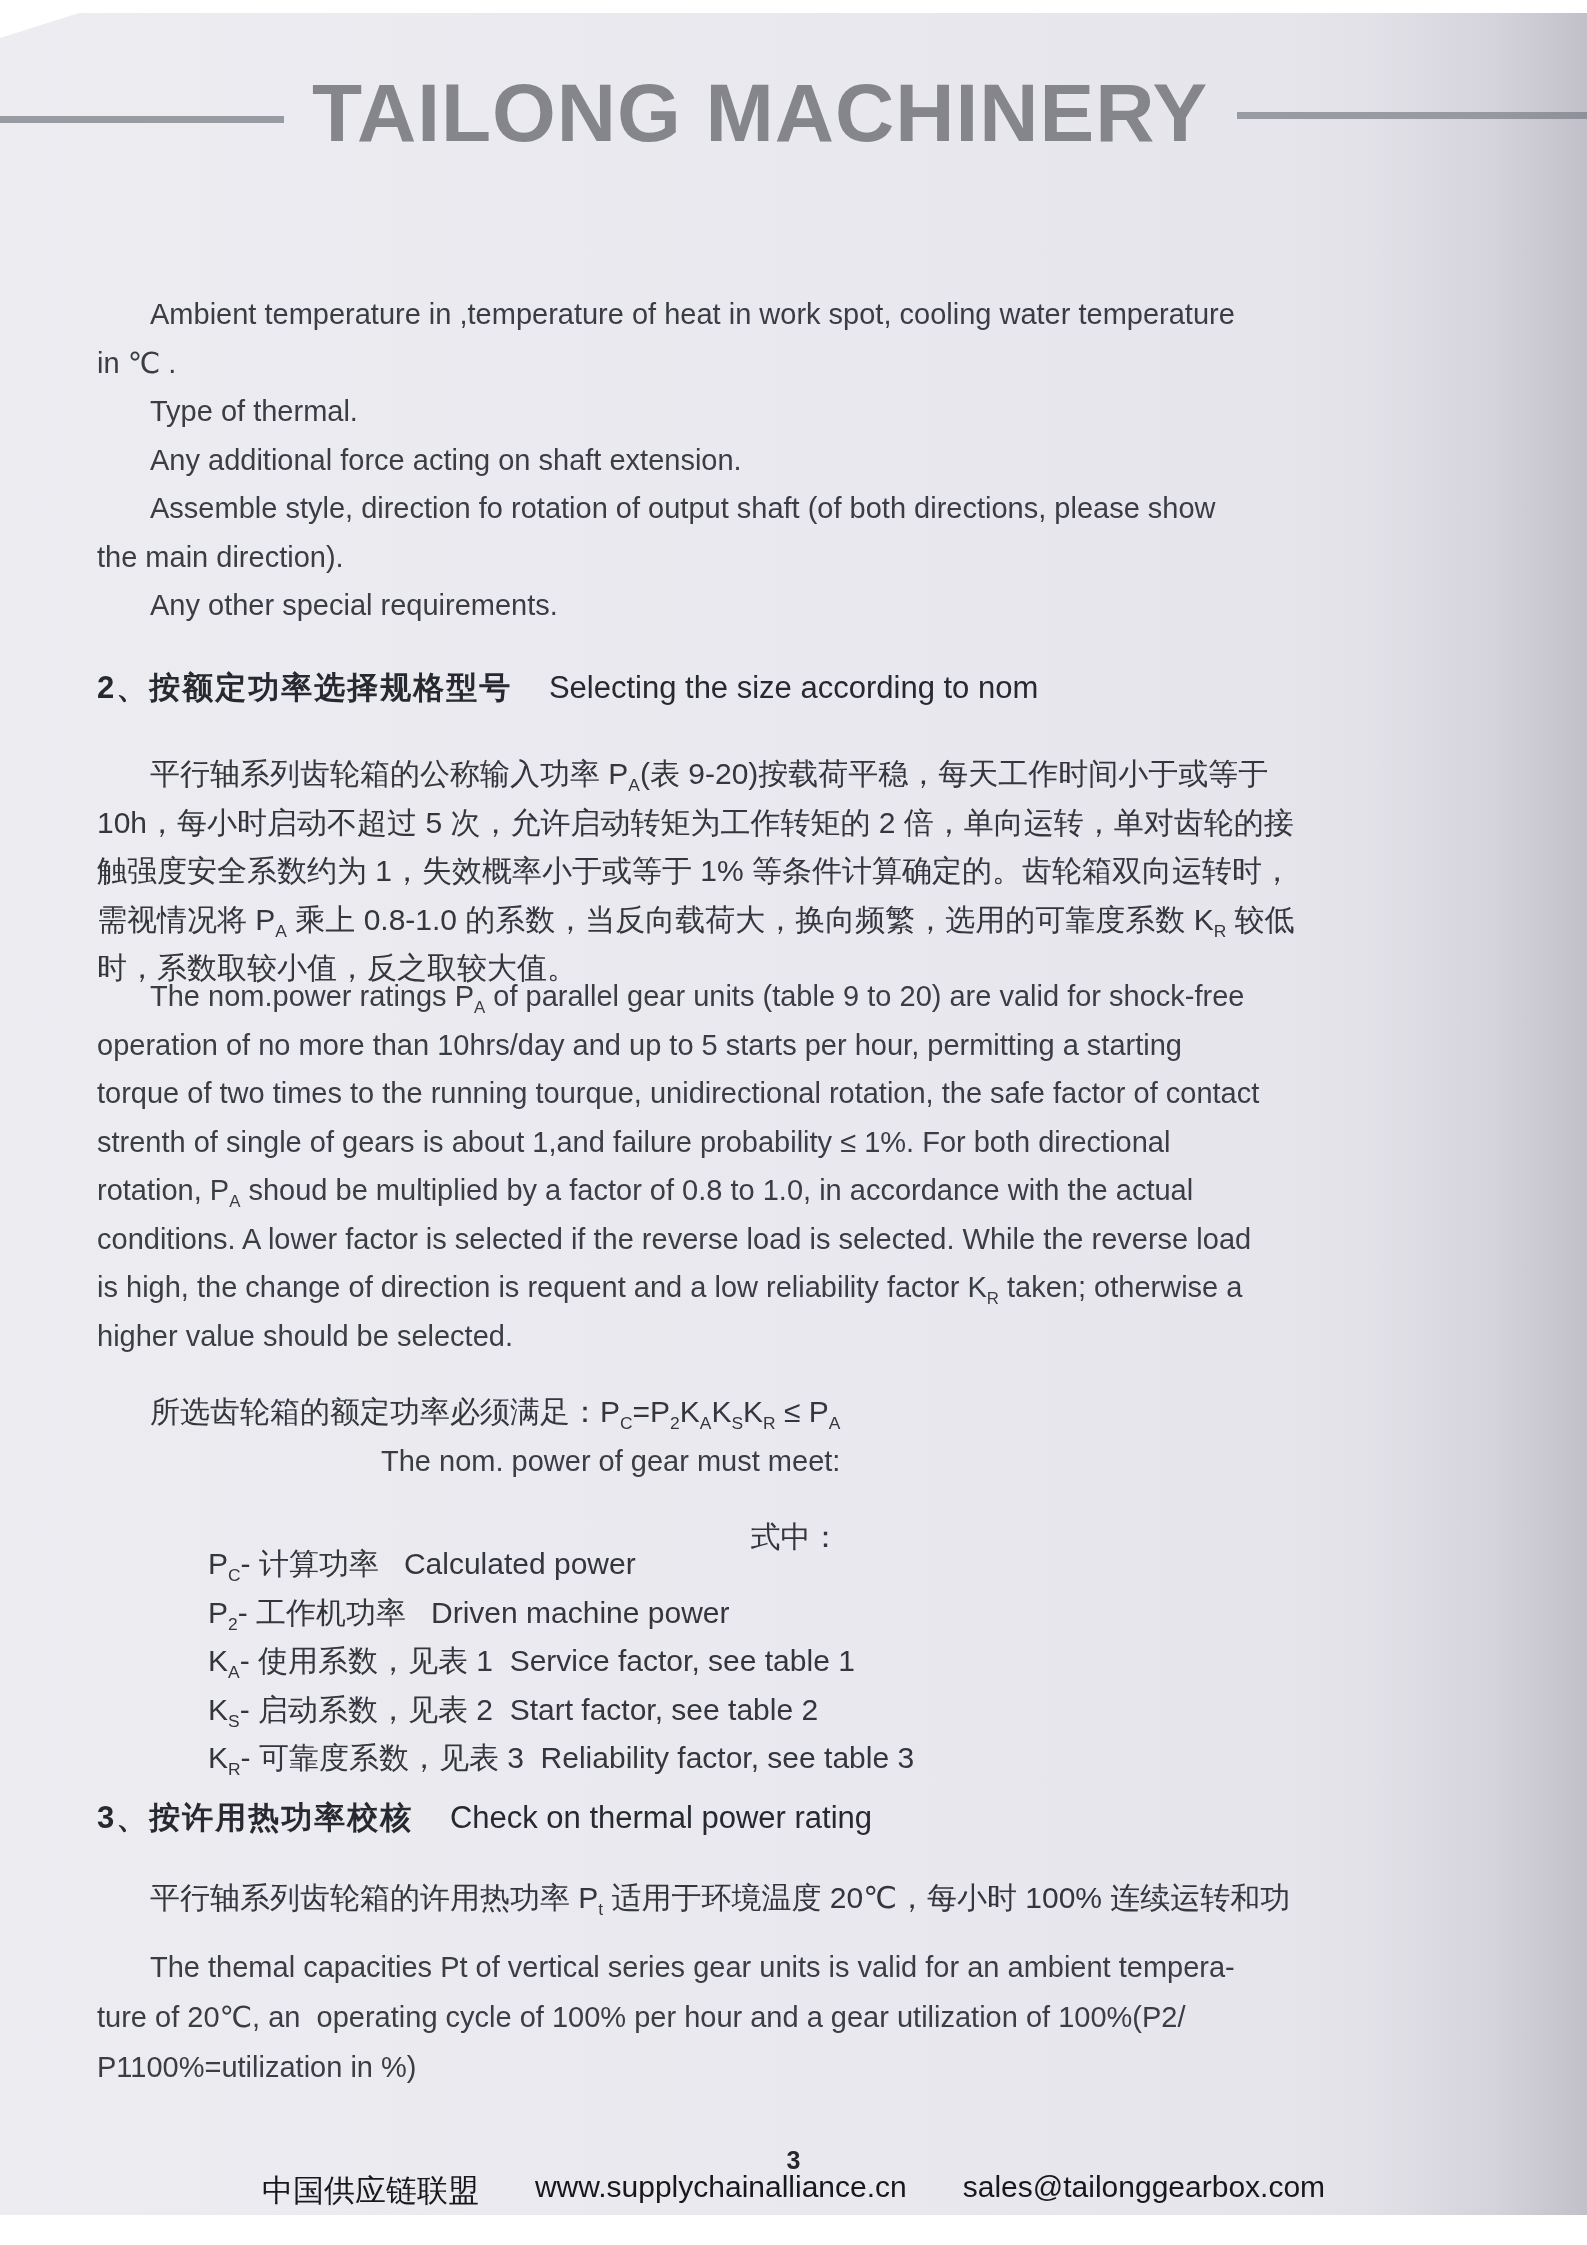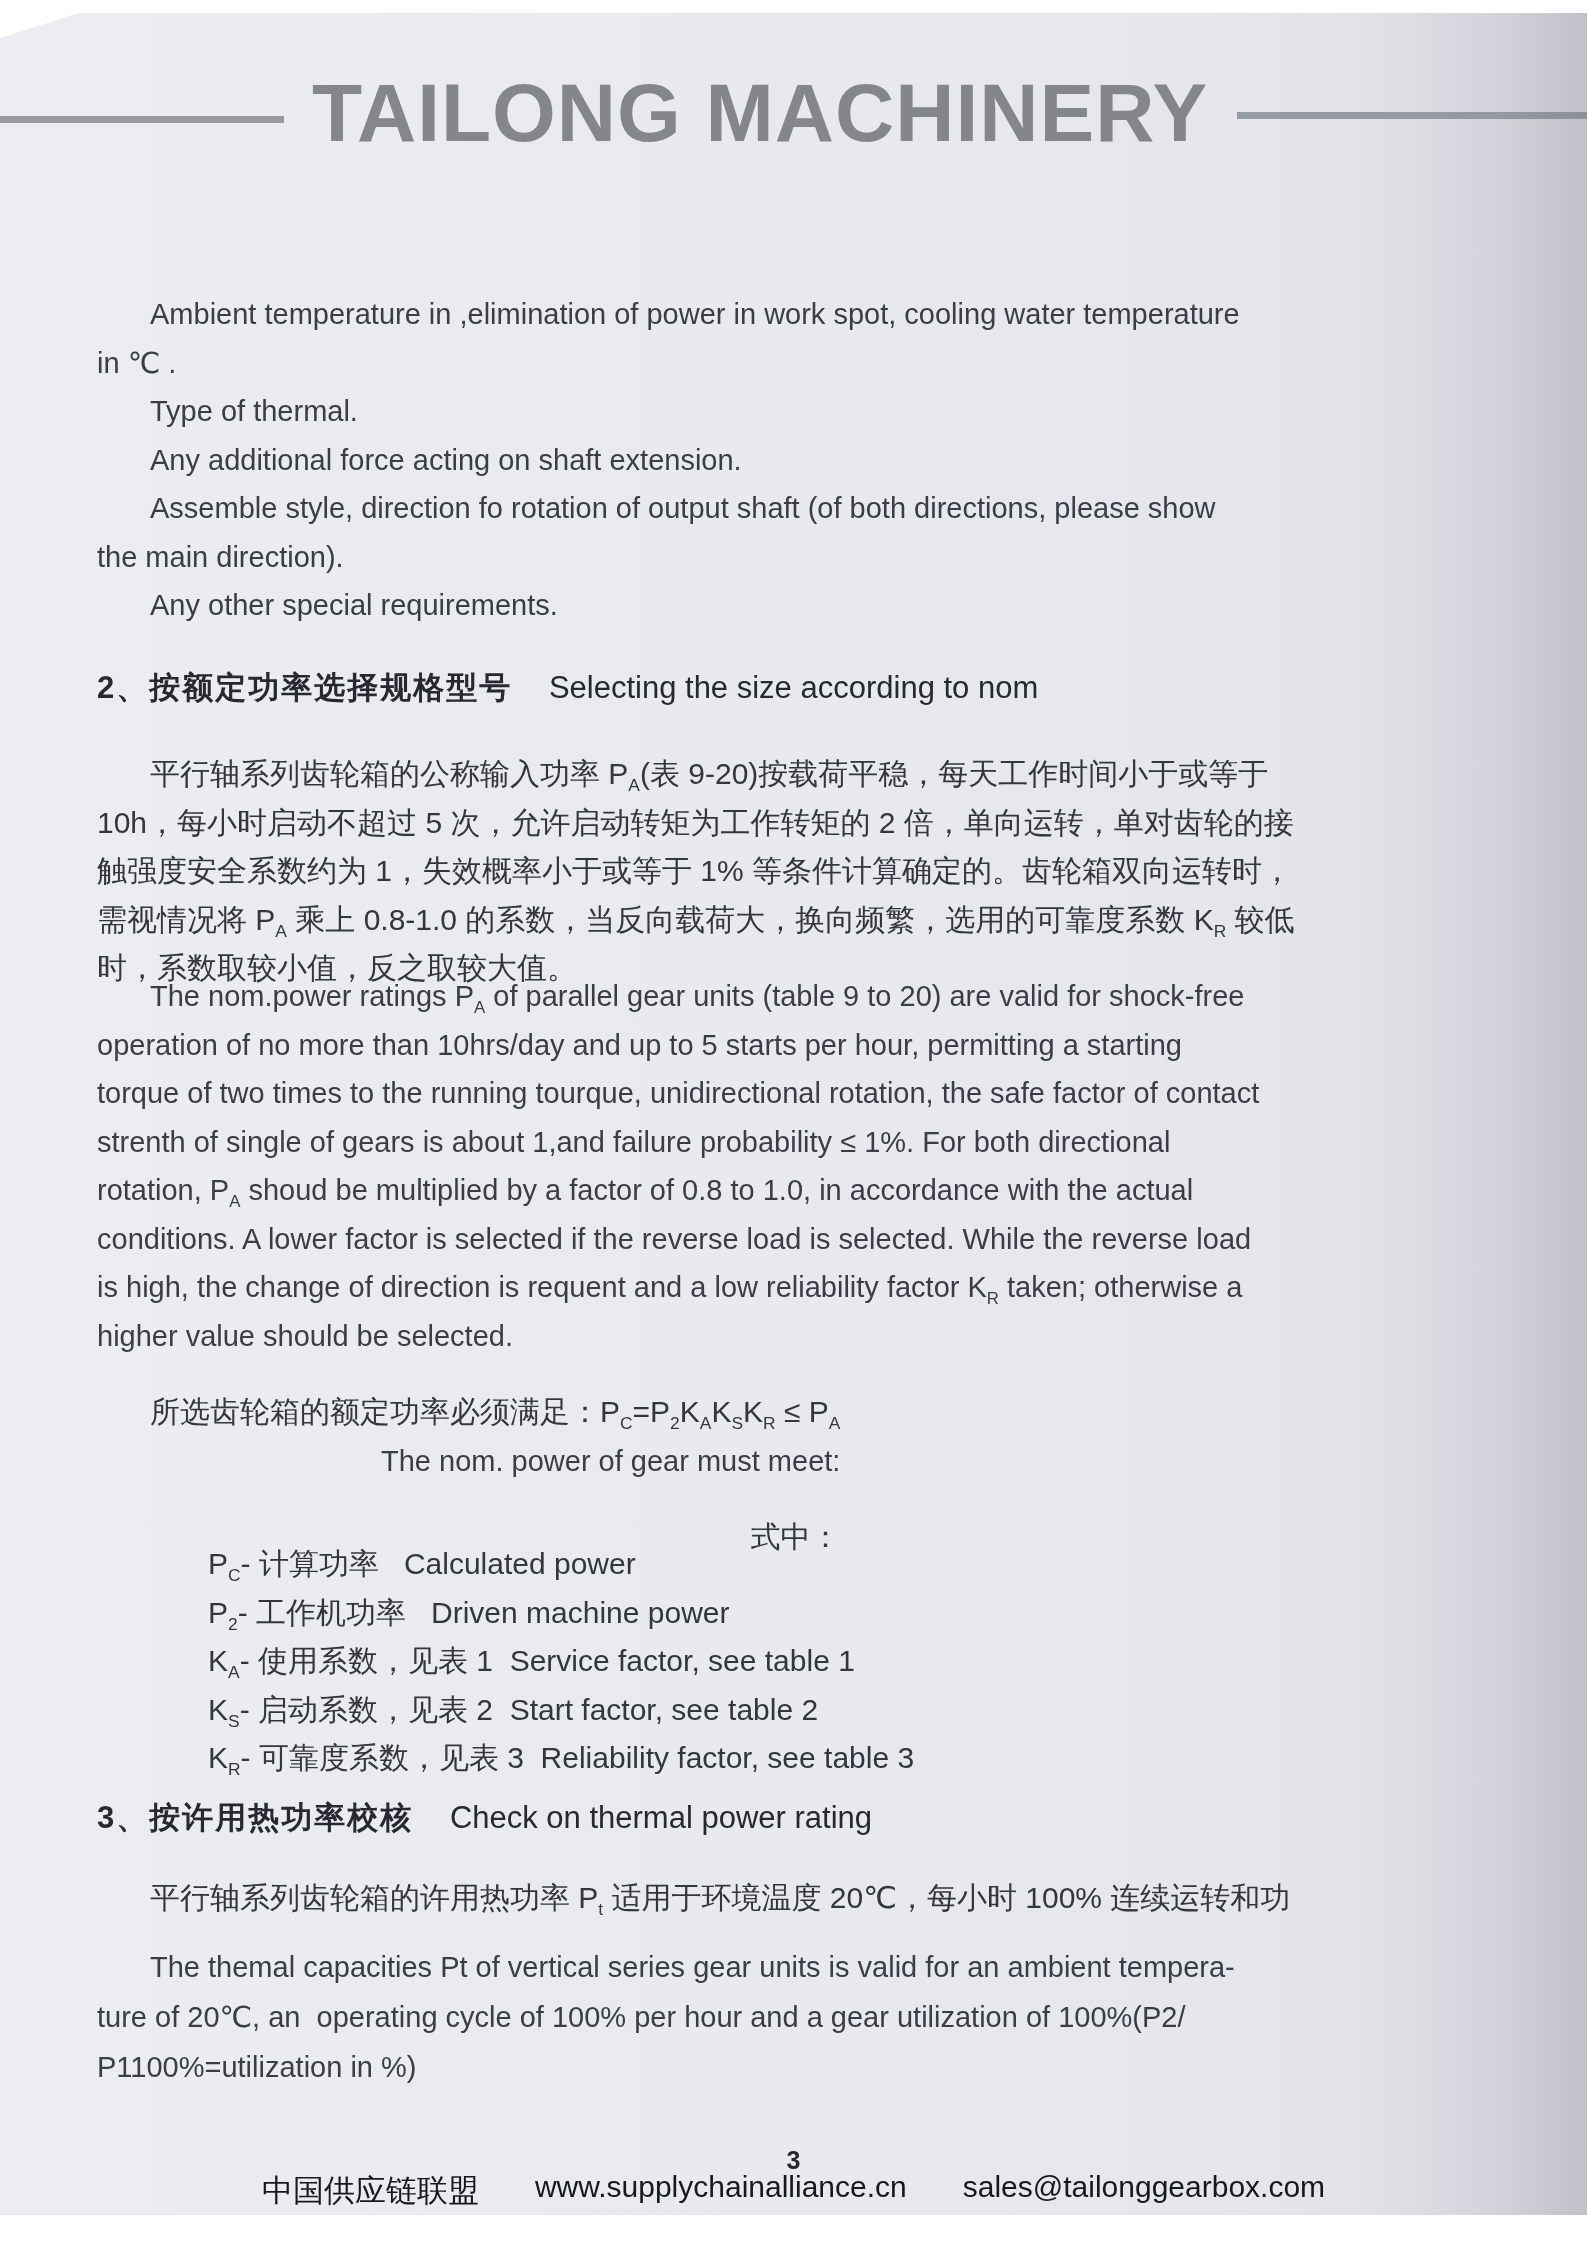--- a/index.html
+++ b/index.html
@@ -60,21 +60,21 @@
 <div class="page">
 
   <div class="edge-top"></div>
   <div class="corner-tl"></div>
 
   <div class="rule rule-left"></div>
   <div class="masthead-title">TAILONG MACHINERY</div>
   <div class="rule rule-right"></div>
 
   <div class="para intro en">
-    <div class="ln ind">Ambient temperature in ,elimination of power in work spot, cooling water temperature</div>
+    <div class="ln ind">Ambient temperature in ,temperature of heat in work spot, cooling water temperature</div>
     <div class="ln">in ℃ .</div>
     <div class="ln ind">Type of thermal.</div>
     <div class="ln ind">Any additional force acting on shaft extension.</div>
     <div class="ln ind">Assemble style, direction fo rotation of output shaft (of both directions, please show</div>
     <div class="ln">the main direction).</div>
     <div class="ln ind">Any other special requirements.</div>
   </div>
 
   <div class="heading s2-heading">
     <span class="h-zh">2、按额定功率选择规格型号</span>

